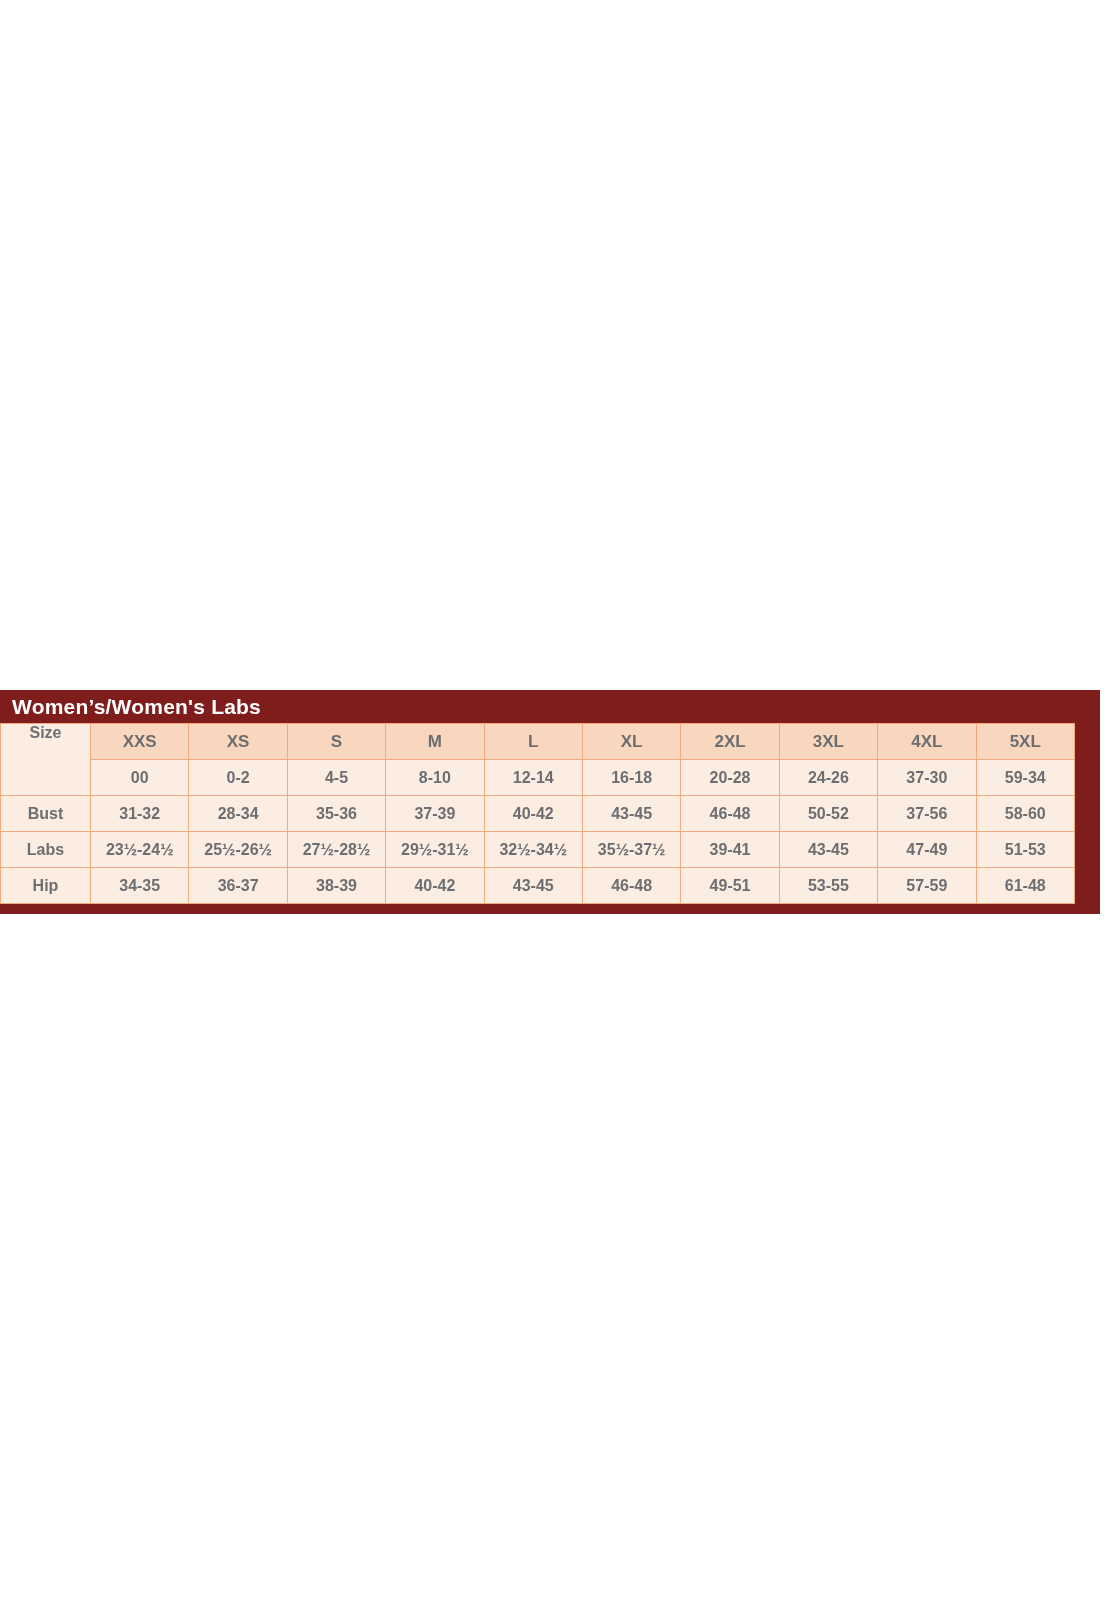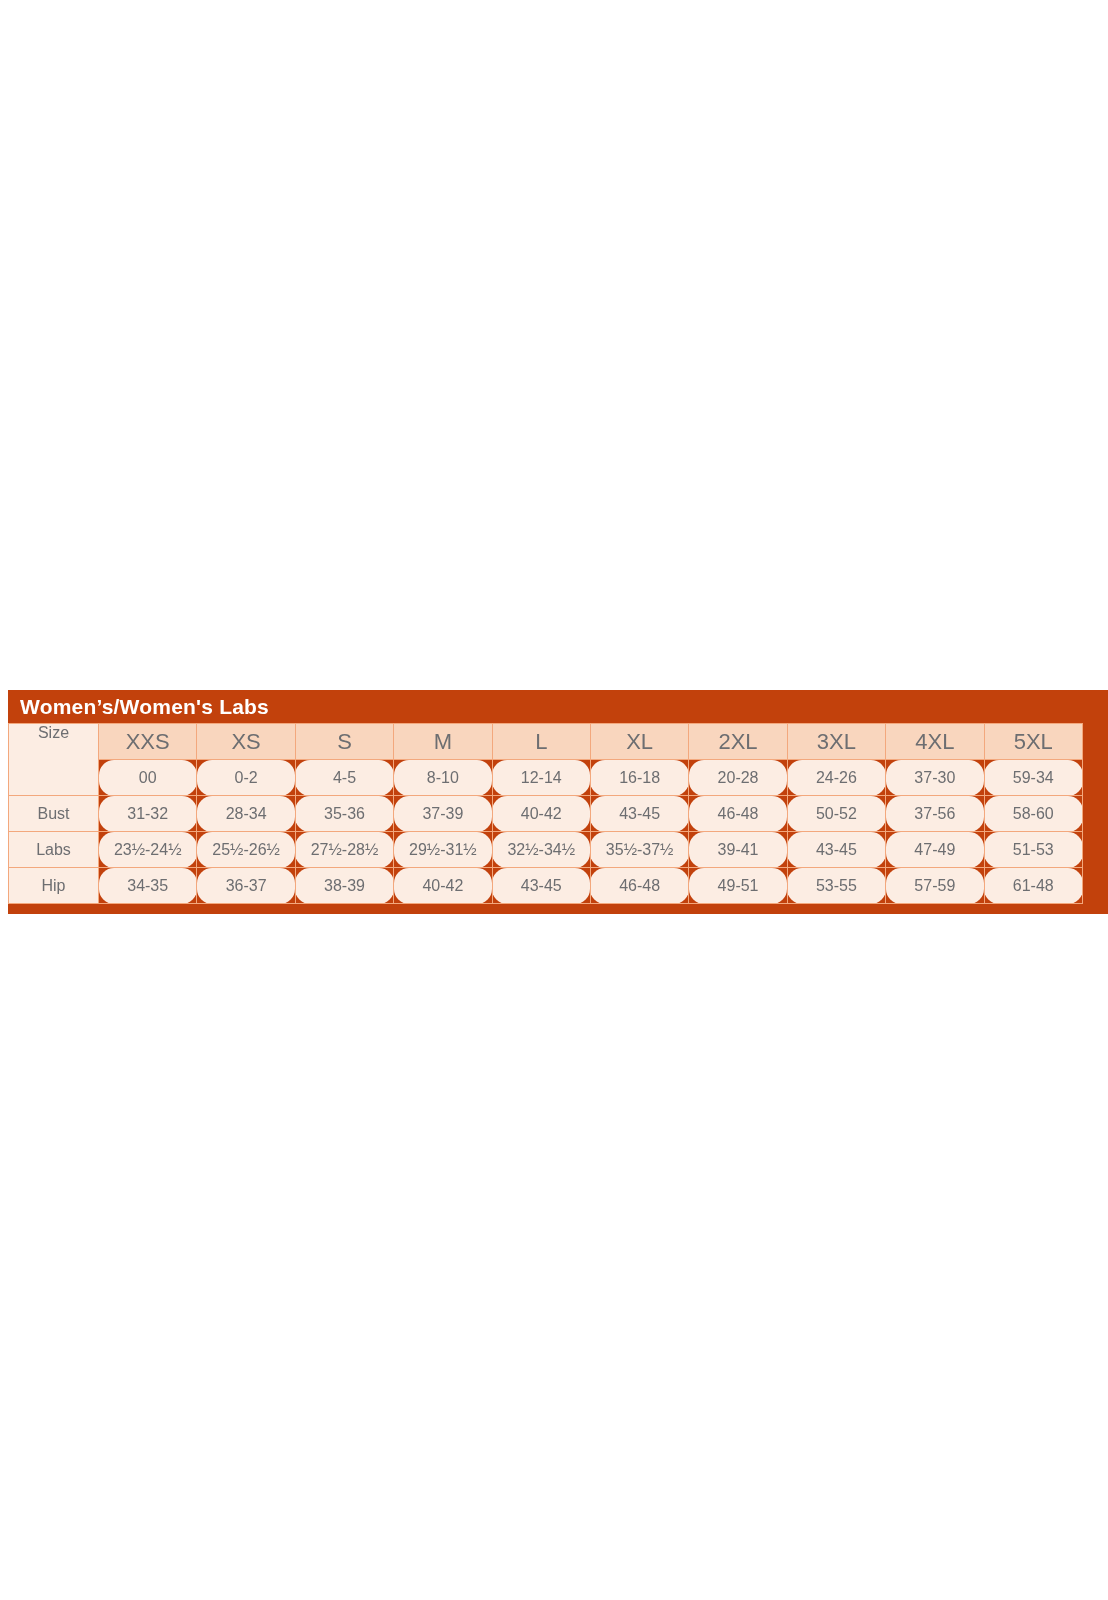--- a/index.html
+++ b/index.html
@@ -6,23 +6,22 @@
     margin: 0;
     padding: 0;
     background: #ffffff;
     width: 1108px;
     height: 1600px;
     overflow: hidden;
     font-family: "Liberation Sans", sans-serif;
   }
   .chart-wrapper {
     margin-top: 690px;
-    margin-left: 8px;
     width: 1100px;
-    background: #c2410c;          
+    background: #7f1d1d;          
     padding: 0 25px 10px 0;
     box-sizing: border-box;
   }
   .chart-title-bar {
     height: 33px;
     line-height: 33px;
     color: #ffffff;
     font-size: 21px;
     font-weight: bold;
     padding-left: 12px;
@@ -33,45 +32,44 @@
     border-collapse: collapse;
     table-layout: fixed;
     font-size: 16px;
     color: #6D6E71;
   }
   table.size-chart td, table.size-chart th {
     border: 1px solid #F3A87D;
     height: 35px;
     padding: 0;
     text-align: center;
-    font-weight: normal;
+    font-weight: bold;
     overflow: hidden;
     white-space: nowrap;
   }
   table.size-chart col.label-col { width: 90px; }
   td.row-label, th.corner-label {
     text-align: left;
     padding-left: 10px;
     background: #FCEDE3;
   }
   th.corner-label {
     vertical-align: top;
     padding-top: 7px;
     font-weight: normal;
     font-size: 16px;
   }
   th.size-header {
     background: #F9D6BE;
     font-weight: bold;
-    font-size: 22px;
+    font-size: 17px;
     color: #6D6E71;
   }
   td.data-cell {
     background: #FCEDE3;
-    border-radius: 15px;
   }
   
   table.size-chart { border-left: 1px solid #F3A87D; }
 </style>
 </head>
 <body>
 
 <div class="chart-wrapper">
   <div class="chart-title-bar">Women’s/Women's Labs</div>
 

